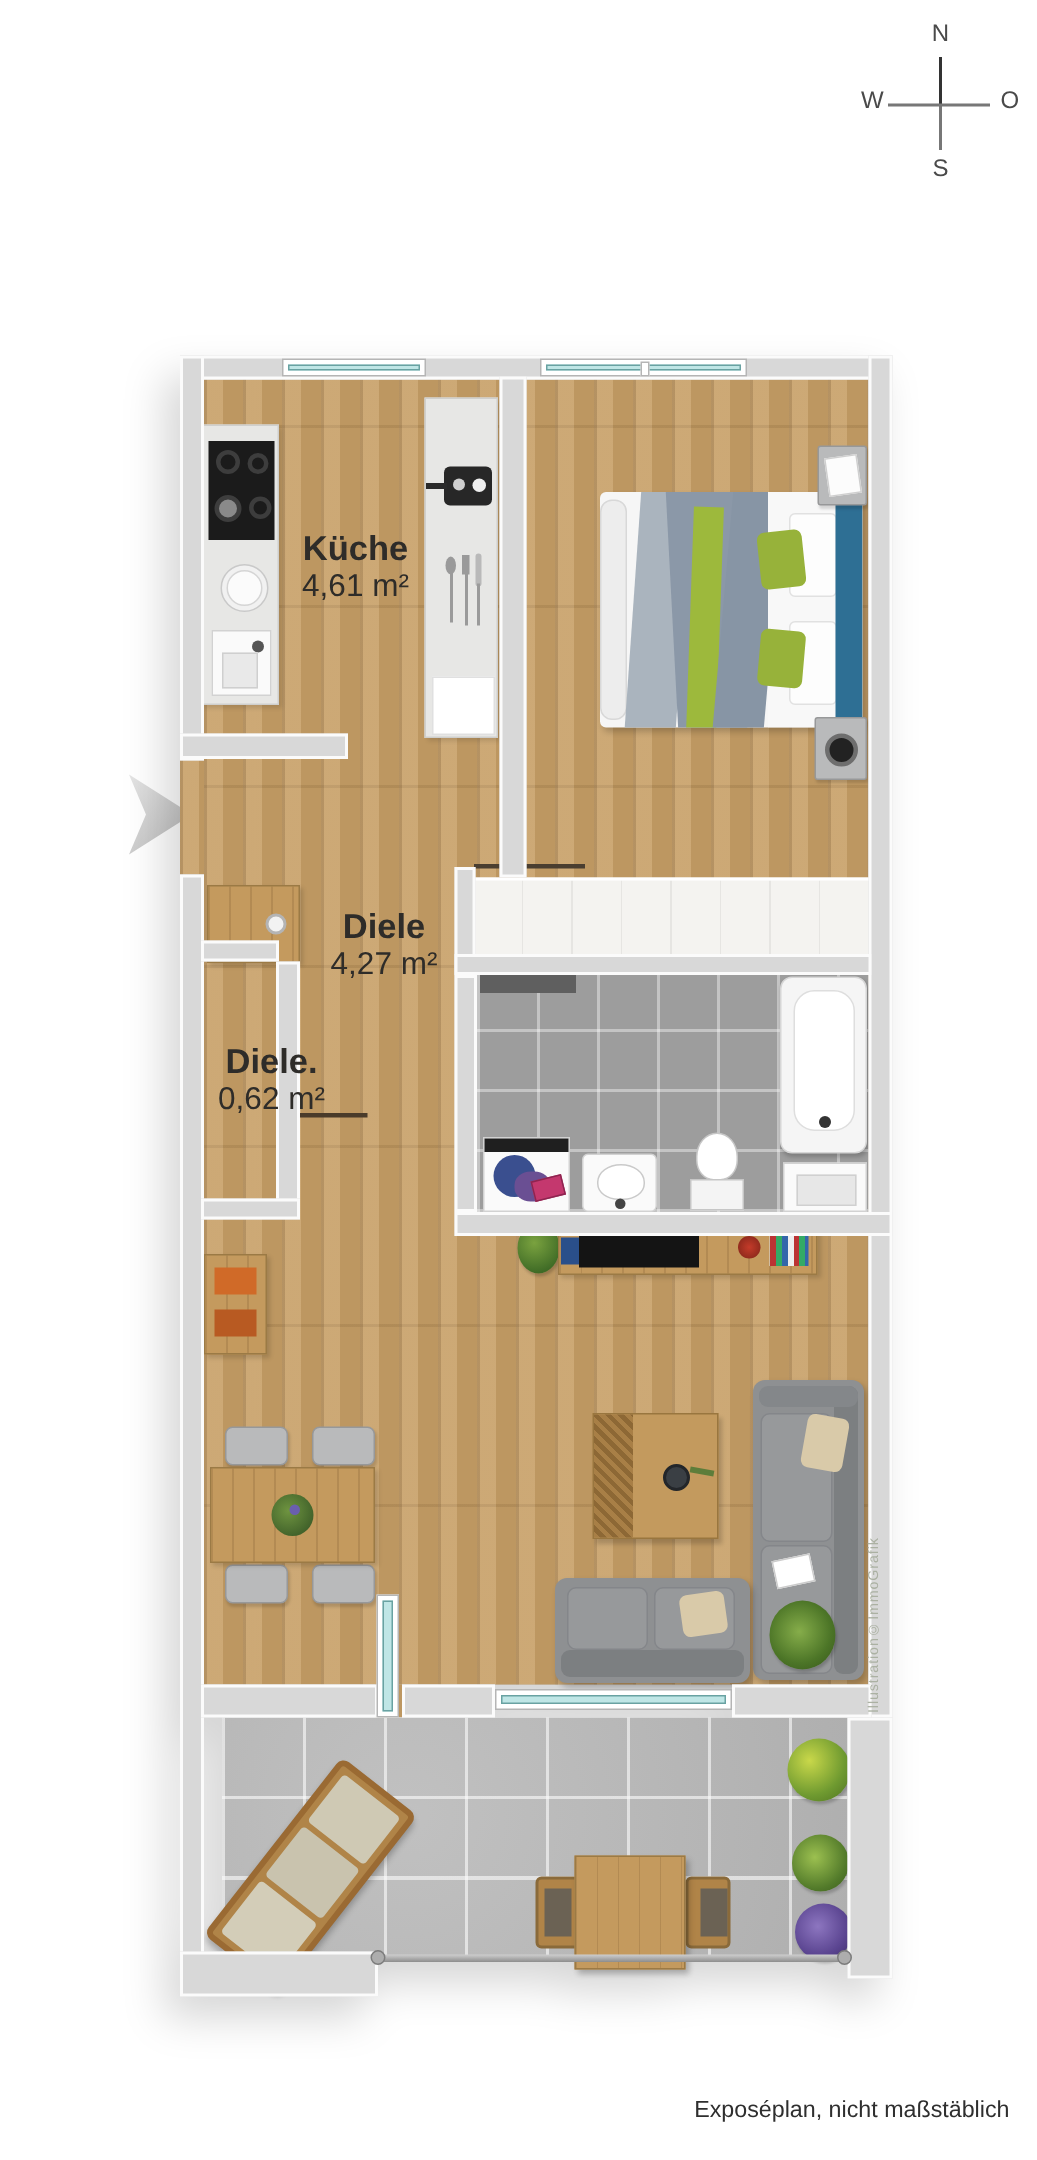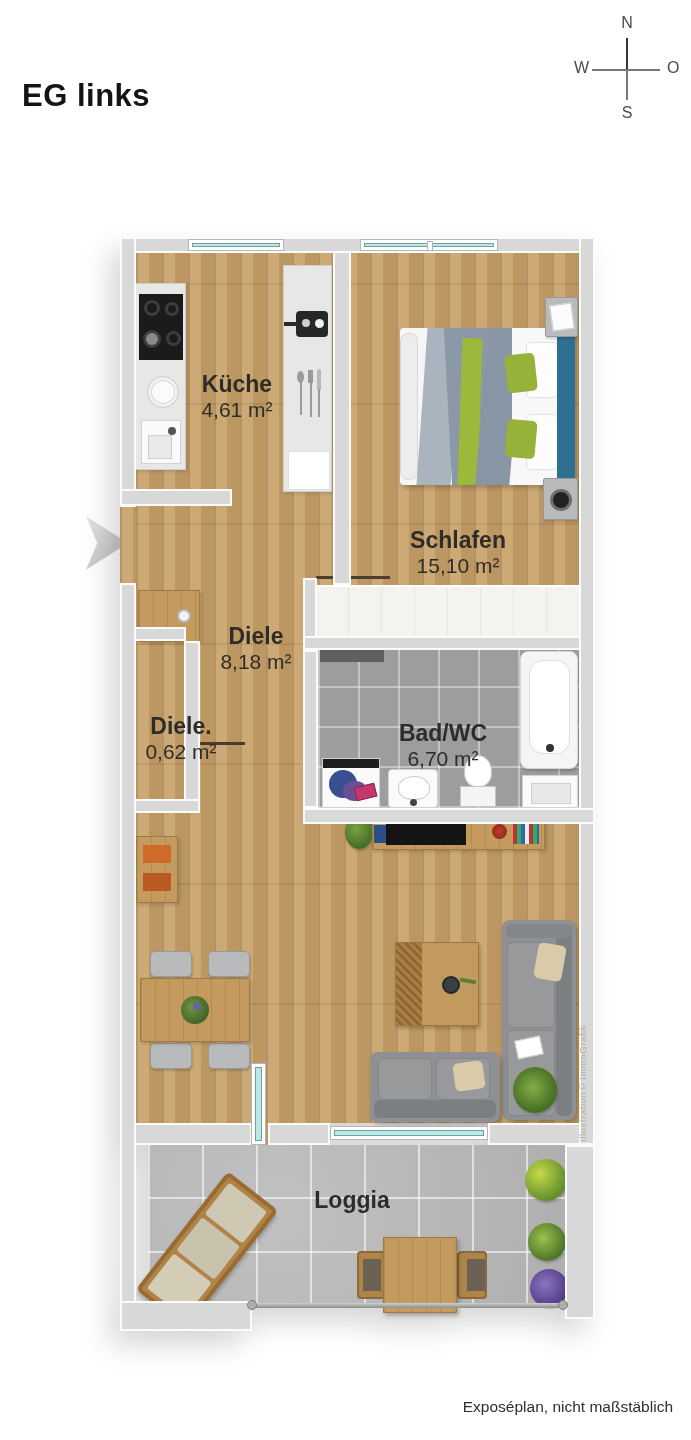--- a/index.html
+++ b/index.html
@@ -33,21 +33,21 @@
   .wall{position:absolute;background:#d8d8d8;border:2px solid #fbfbfb;box-sizing:border-box;}
   .wardrobe{position:absolute;background:#f4f3f0;
     background-image:repeating-linear-gradient(90deg, rgba(0,0,0,.06) 0 1px, rgba(0,0,0,0) 1px 33px);
     border-top:2px solid #fff;border-bottom:1px solid #d9d9d9;box-sizing:border-box;}
   .window{position:absolute;background:#fff;border:1px solid #b5b5b5;box-sizing:border-box;}
   .window .glass{position:absolute;left:3px;right:3px;top:3px;bottom:3px;background:#bfe6e6;border:1px solid #69a2a2;}
   .window.vert .glass{left:3px;right:3px;top:3px;bottom:3px;}
   .rail{position:absolute;background:linear-gradient(#cfcfcf,#8d8d8d);border-radius:2px;}
   .post{position:absolute;width:10px;height:10px;border-radius:50%;background:#adadad;border:1px solid #7c7c7c;box-sizing:border-box;}
   
-  .roomlabel{position:absolute;text-align:center;color:#2e2c29;margin-top:19px;}
+  .roomlabel{position:absolute;text-align:center;color:#2e2c29;}
   .roomlabel .nm{font-size:23px;font-weight:700;line-height:27px;}
   .roomlabel .ar{font-size:21px;font-weight:400;line-height:24px;}
   
   .counter{position:absolute;background:#e7e7e5;border:1px solid #cfcfcd;box-sizing:border-box;box-shadow:2px 2px 3px rgba(0,0,0,.12);}
   .woodf{position:absolute;background:#c49a5e;border:1px solid #9b7a45;box-sizing:border-box;
     background-image:repeating-linear-gradient(90deg, rgba(80,50,20,.15) 0 1px, rgba(0,0,0,0) 1px 14px);box-shadow:2px 2px 3px rgba(0,0,0,.15);}
   .grayf{position:absolute;background:#b9babb;border:1px solid #979899;box-sizing:border-box;border-radius:5px;box-shadow:1px 2px 2px rgba(0,0,0,.15);}
   .whitef{position:absolute;background:#fafafa;border:1px solid #d2d2d2;box-sizing:border-box;}
   .plant{position:absolute;border-radius:50%;box-shadow:1px 2px 2px rgba(0,0,0,.2);}
   
@@ -57,21 +57,20 @@
   .arrow{position:absolute;left:86px;top:514px;width:42px;height:58px;
     background:linear-gradient(135deg,#e6e6e6,#b9b9b9);
     clip-path:polygon(0 4%,100% 50%,0 96%,27% 50%);
     filter:drop-shadow(2px 3px 3px rgba(0,0,0,.25));}
 </style>
 </head>
 <body>
 
 <div class="canvas">
 
-  <div class="page-title">EG links</div>
 
   <div class="compass">
     <div class="ln north" style="left:54px;top:26px;width:2px;height:32px;"></div>
     <div class="ln" style="left:54px;top:58px;width:1.5px;height:30px;"></div>
     <div class="ln" style="left:20px;top:57px;width:68px;height:1.5px;"></div>
     <span class="dir" style="left:55px;top:2px;transform:translateX(-50%);">N</span>
     <span class="dir" style="left:2px;top:47px;">W</span>
     <span class="dir" style="left:95px;top:47px;">O</span>
     <span class="dir" style="left:55px;top:92px;transform:translateX(-50%);">S</span>
   </div>
@@ -259,40 +258,31 @@
       </div>
 
     <div class="rail" style="left:132px;top:1066px;width:312px;height:5px;"></div>
     <div class="post" style="left:127px;top:1063px;"></div>
     <div class="post" style="left:438px;top:1063px;"></div>
 
     <div class="roomlabel" style="left:57px;top:115px;width:120px;">
       <div class="nm">Küche</div>
       <div class="ar">4,61 m²</div>
     </div>
-    <div class="roomlabel" style="left:268px;top:271px;width:140px;">
-      <div class="nm">Schlafen</div>
-      <div class="ar">15,10 m²</div>
-    </div>
     <div class="roomlabel" style="left:76px;top:367px;width:120px;">
       <div class="nm">Diele</div>
-      <div class="ar">8,18 m²</div>
+      <div class="ar">4,27 m²</div>
     </div>
     <div class="roomlabel" style="left:1px;top:457px;width:120px;">
       <div class="nm">Diele.</div>
       <div class="ar">0,62 m²</div>
     </div>
-    <div class="roomlabel" style="left:263px;top:464px;width:120px;">
-      <div class="nm">Bad/WC</div>
-      <div class="ar">6,70 m²</div>
-    </div>
     <div class="roomlabel" style="left:137px;top:645px;width:200px;">
     </div>
     <div class="roomlabel" style="left:132px;top:931px;width:200px;">
-      <div class="nm">Loggia</div>
     </div>
   </div>
 
   <div class="watermark" style="left:577px;top:982px;height:160px;">Illustration©ImmoGrafik</div>
 
   <div class="footer">Exposéplan, nicht maßstäblich</div>
 
 </div>
 
 </body></html>

